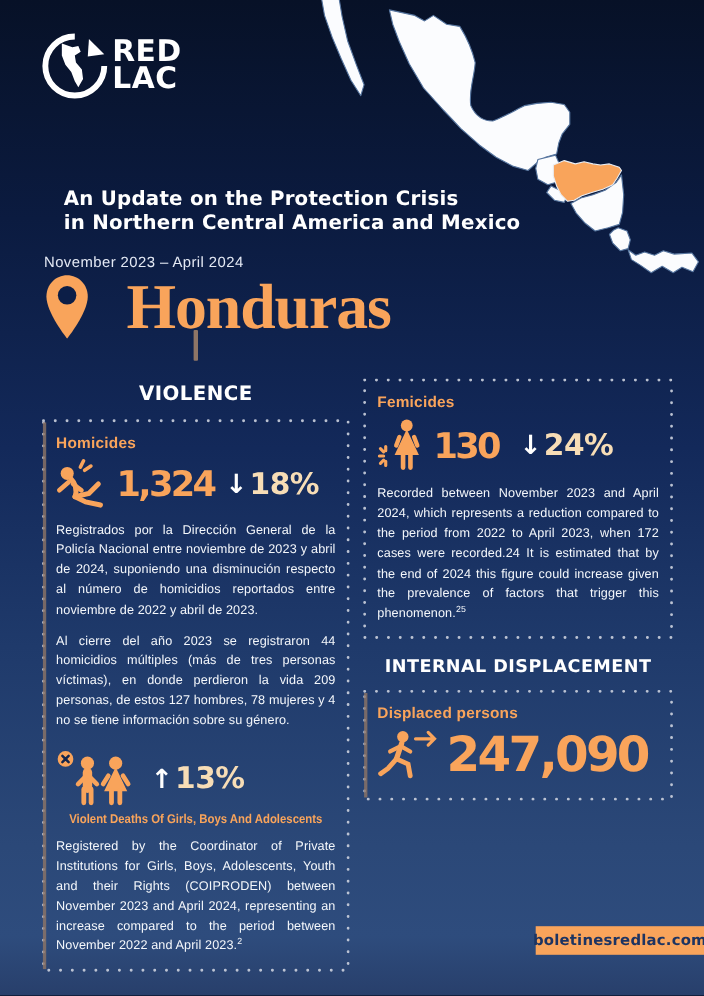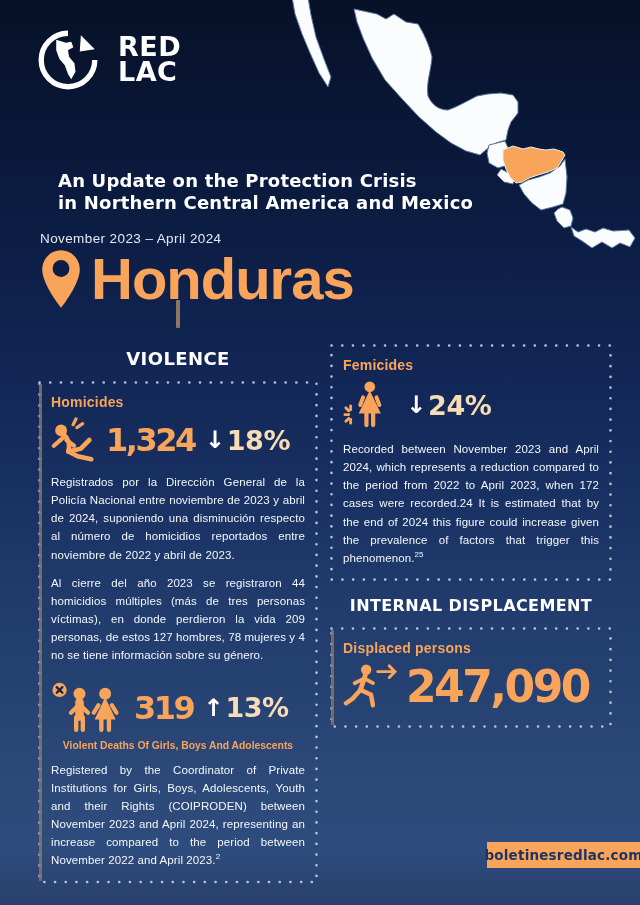--- a/index.html
+++ b/index.html
@@ -6,30 +6,30 @@
   .poster{
     position:relative;width:640px;height:905px;overflow:hidden;
     background:linear-gradient(180deg,#071127 0%,#0B1B40 22%,#13295A 45%,#1F3A6B 65%,#2B4878 85%,#2E4C7D 94%,#283F6B 100%);
     font-family:"Liberation Sans",sans-serif;color:#fff;
   }
   
   .map{position:absolute;top:-3px;right:-2px;width:360px;height:265px;}
   .map .land{fill:#FBFCFE;stroke:#56759F;stroke-width:1;stroke-linejoin:round;}
   .map .hl{fill:#F9A45B;stroke:#E9EEF5;stroke-width:1;stroke-linejoin:round;}
   
-  .logo{position:absolute;left:38px;top:30px;display:flex;align-items:center;gap:20px;}
+  .logo{position:absolute;left:38px;top:30px;display:flex;align-items:center;gap:4px;}
   .emblem{width:60px;height:60px;}
   .wordmark{font-family:"DejaVu Sans",sans-serif;font-weight:bold;font-size:27px;line-height:.92;letter-spacing:.5px;color:#fff;}
   
   .title-block{position:absolute;left:40px;top:152px;}
   .title{font-family:"DejaVu Sans",sans-serif;font-weight:bold;font-size:18px;line-height:1.2;letter-spacing:.2px;margin:18px;color:#fff;}
   .date{margin-top:9px;font-size:13.5px;color:#E4E9F4;letter-spacing:.4px;}
   .country-row{margin-top:2px;display:flex;align-items:center;gap:9px;}
   .pin{width:42px;height:62px;}
-  .country{font-family:Liberation Sans, sans-serif;font-weight:800;font-size:58px;letter-spacing:-1px;color:#F9A45B;line-height:1;}
+  .country{font-family:Liberation Serif, serif;font-weight:800;font-size:58px;letter-spacing:-1px;color:#F9A45B;line-height:1;margin-left:24px;}
   
   .col-left{position:absolute;left:38px;top:300px;width:280px;}
   .col-right{position:absolute;left:330px;top:344px;width:282px;}
   .sec-header{display:flex;align-items:center;gap:20px;font-family:"DejaVu Sans",sans-serif;font-weight:bold;font-size:18px;letter-spacing:.4px;margin-bottom:12px;color:#fff;flex-direction:column;}
   .sec-bar{width:4px;height:28px;background:#8E7566;border-radius:1px;}
   .disp-header{margin:15px 0 12px;font-size:16px;}
   
   .dot-box{position:relative;padding:13px 13px 14px;}
   .dots{position:absolute;inset:0;width:100%;height:100%;pointer-events:none;}
   .dots rect{x:1.5px;y:1.5px;width:calc(100% - 3px);height:calc(100% - 3px);fill:none;stroke:#C9CEDB;stroke-width:2.6;stroke-dasharray:.1 10.6;stroke-linecap:round;opacity:.92;}
@@ -138,21 +138,20 @@
             <circle cx="30" cy="13" r="6.3" stroke="none"></circle>
             <path d="M30,22 L30,37" stroke-width="9" fill="none"></path>
             <path d="M30,24 L21,33 M30,24 L39,33" stroke-width="4.4" fill="none"></path>
             <path d="M26.5,38 L26.5,51 M33.5,38 L33.5,51" stroke-width="4.6" fill="none"></path>
             <circle cx="57" cy="13" r="6.3" stroke="none"></circle>
             <path d="M57,19 L66.5,39 L47.5,39 Z" stroke-width="2"></path>
             <path d="M50,25 L45,33 M64,25 L69,33" stroke-width="4.4" fill="none"></path>
             <path d="M53,39 L53,51 M61,39 L61,51" stroke-width="4.6" fill="none"></path>
           </g>
         </svg>
-        <span class="big">319</span>
         <span class="pct">
           <span class="arr">↑</span>
           <span class="pnum">13%</span>
         </span>
       </div>
       <div class="caption">Violent Deaths Of Girls, Boys And Adolescents</div>
 
       <p class="body"><span>Registered by the Coordinator of Private Institutions for Girls, Boys, Adolescents, Youth and their Rights (COIPRODEN) between November 2023 and April 2024, representing an increase compared to the period between November 2022 and April 2023.</span><sup>2</sup></p>
     </div>
   </div>
@@ -168,20 +167,21 @@
       <div class="stat-row">
         <svg class="icon" width="44" height="50" viewBox="0 0 46 52" aria-hidden="true">
           <g stroke="#F9A45B" fill="none" stroke-linecap="round">
             <path d="M8,27 L8,31 M2,36 L6,36 M3,29 L6,32 M3,43 L6,40 M8,45 L8,41" stroke-width="3"></path>
             <circle cx="28" cy="7" r="5.6" fill="#F9A45B" stroke="none"></circle>
             <path d="M28,13 L38,34 L18,34 Z" fill="#F9A45B" stroke="#F9A45B" stroke-width="2"></path>
             <path d="M21,18 L18,26 M35,18 L38,26" stroke-width="4.2"></path>
             <path d="M24.5,34 L24.5,47 M31.5,34 L31.5,47" stroke-width="4.4"></path>
           </g>
         </svg>
+        <span class="big">130</span>
         <span class="pct" style="margin-left:12px;">
           <span class="arr">↓</span>
           <span class="pnum">24%</span>
         </span>
       </div>
 
       <p class="body"><span>Recorded between November 2023 and April 2024, which represents a reduction compared to the period from 2022 to April 2023, when 172 cases were recorded.24 It is estimated that by the end of 2024 this figure could increase given the prevalence of factors that trigger this phenomenon.</span><sup>25</sup></p>
     </div>
 
     <div class="sec-header disp-header">

